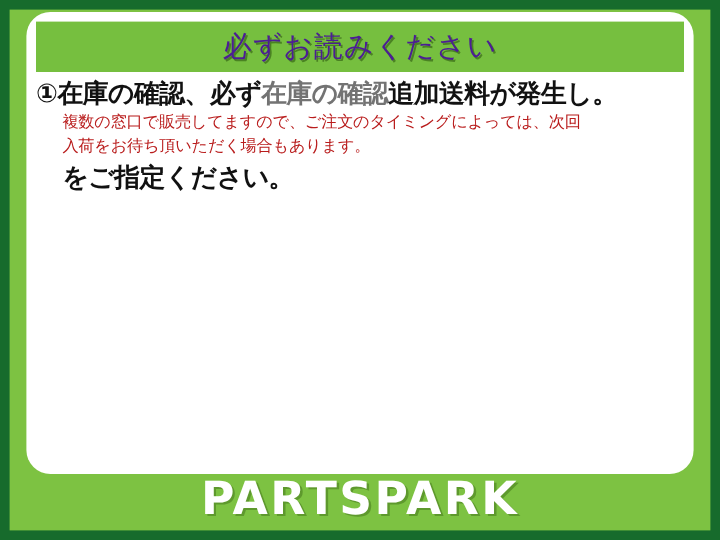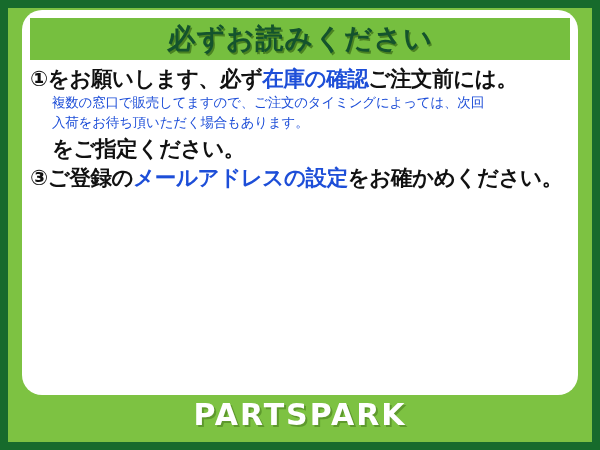--- a/index.html
+++ b/index.html
@@ -42,23 +42,23 @@
     left: 8px;
     top: 8px;
     width: 540px;
     height: 42px;
     background: #76bf3f;
     display: flex;
     align-items: center;
     justify-content: center;
   }
   .header-title {
-    color: #14532d;
-    font-size: 28px;
-    font-weight: bold;
+    color: #4c1d95;
+    font-size: 24px;
+    font-weight: normal;
     letter-spacing: 1px;
     text-shadow: 1.5px 1.5px 0 rgba(60,110,25,0.75);
     white-space: nowrap;
     line-height: 1;
   }
 
   .content {
     position: absolute;
     left: 8px;
     top: 56px;
@@ -71,29 +71,29 @@
 
   .heading {
     font-size: 21.5px;
     font-weight: bold;
     color: #111111;
     line-height: 1.18;
     letter-spacing: -0.4px;
     white-space: nowrap;
   }
   .hl-green {
-    color: #1d4ed8;
+    color: #737373;
   }
   .num {
     font-weight: bold;
   }
 
   .body-text {
     font-size: 13.5px;
-    color: #1d4ed8;
+    color: #b91c1c;
     line-height: 1.42;
     margin-left: 22px;
     margin-top: 2px;
     letter-spacing: -0.2px;
     white-space: pre-line;
   }
 
   
   .heading-line2 {
     margin-left: 22px;
@@ -105,21 +105,21 @@
     left: 0;
     right: 0;
     bottom: 0;
     height: 55px;
     display: flex;
     align-items: center;
     justify-content: center;
   }
   .brand {
     color: #ffffff;
-    font-size: 30px;
+    font-size: 38px;
     font-weight: bold;
     letter-spacing: 2px;
     text-shadow: 2px 2px 0 rgba(70,120,30,0.55);
     line-height: 1;
   }
 </style>
 </head>
 <body>
 
 <div id="root">
@@ -127,34 +127,31 @@
   <div class="card">
 
     <div class="header-band">
       <div class="header-title">必ずお読みください</div>
     </div>
 
     <div class="content">
 
       <div class="section">
         <div class="heading">
-          <span class="num">①</span><span>をお願いします、必ず</span><span class="hl-green">在庫の確認</span><span>ご注文前には。</span>
+          <span class="num">①</span><span>在庫の確認、必ず</span><span class="hl-green">在庫の確認</span><span>追加送料が発生し。</span>
         </div>
         <div class="body-text">複数の窓口で販売してますので、ご注文のタイミングによっては、次回
 入荷をお待ち頂いただく場合もあります。</div>
       </div>
 
       <div class="section">
         <div class="heading heading-line2">をご指定ください。</div>
       </div>
 
       <div class="section">
-        <div class="heading">
-          <span class="num">③</span><span>ご登録の</span><span class="hl-green">メールアドレスの設定</span><span>をお確かめください。</span>
-        </div>
       </div>
 
     </div>
   </div>
 
   <div class="footer">
     <div class="brand">PARTSPARK</div>
   </div>
 
 </div>

